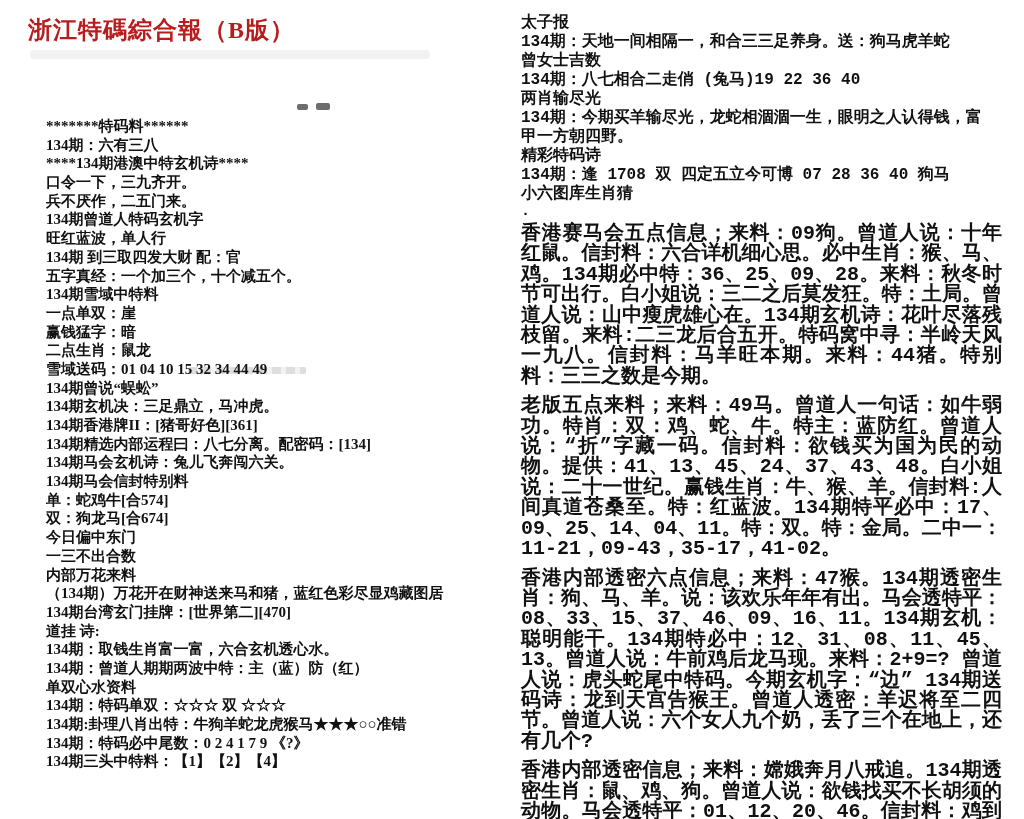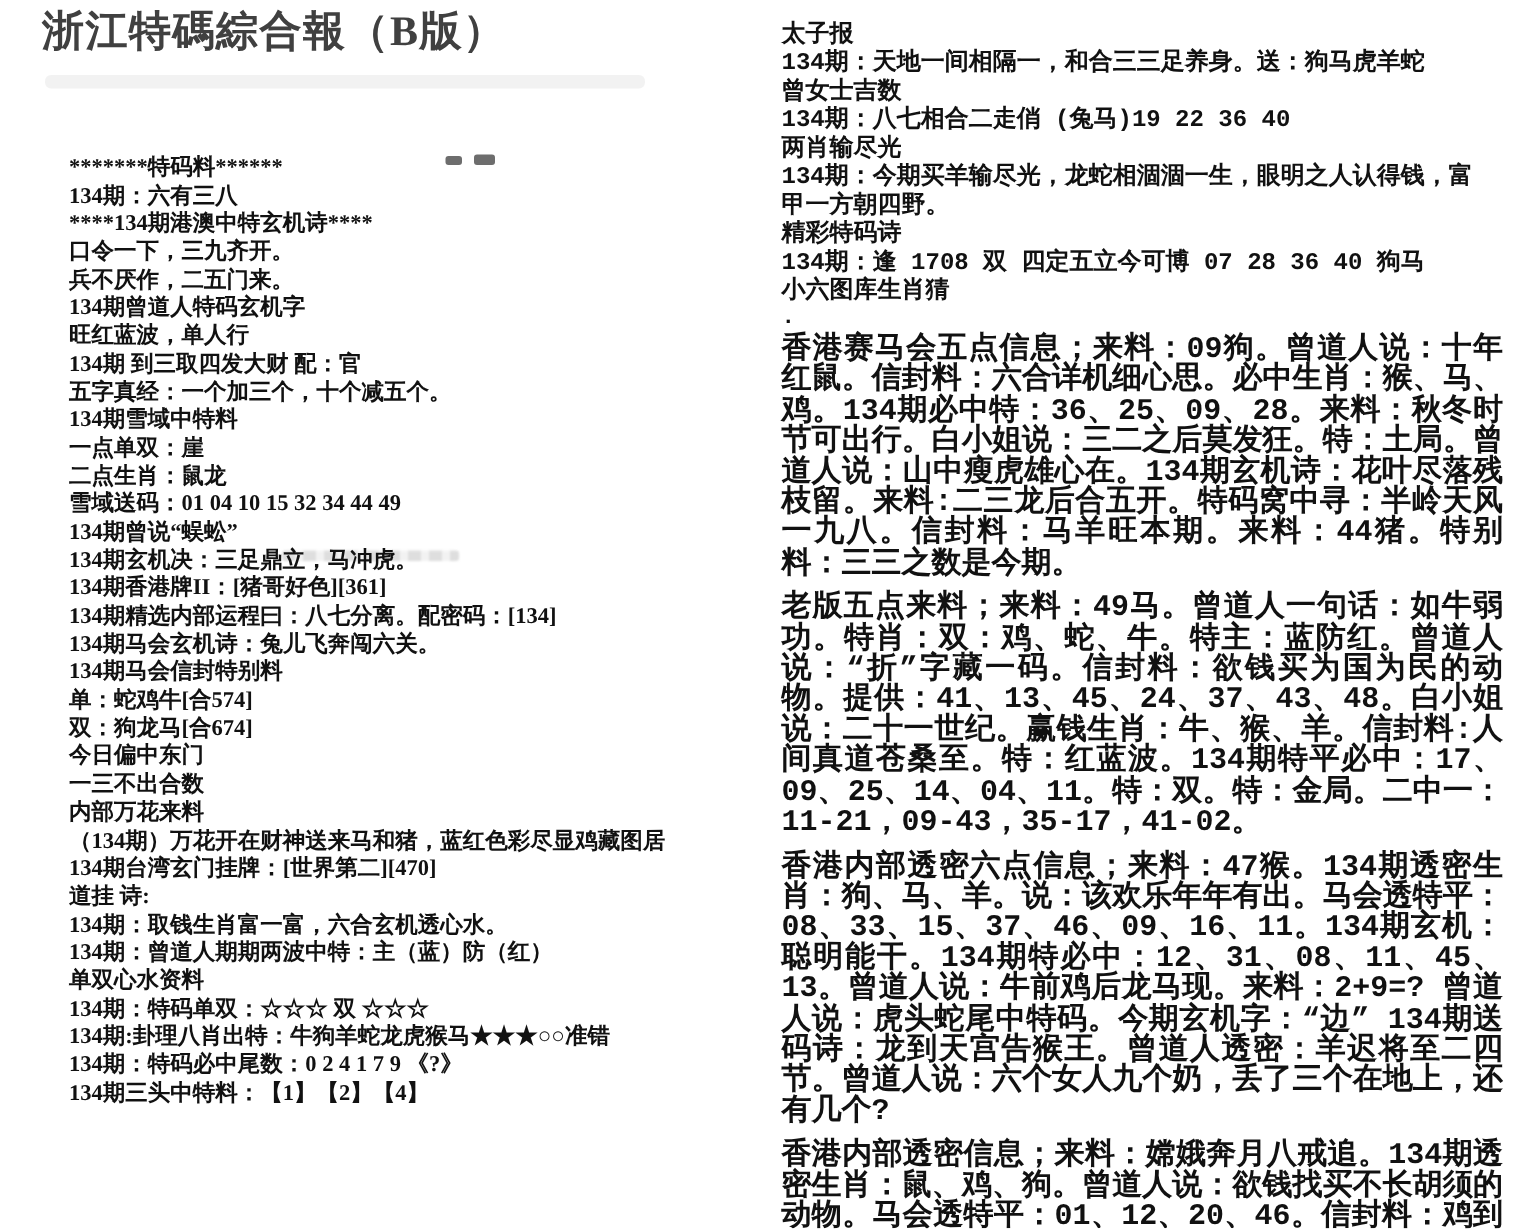--- a/index.html
+++ b/index.html
@@ -4,29 +4,29 @@
 <style>
   html,body{margin:0;padding:0;background:#ffffff;}
   .page{
     position:relative;width:1024px;height:819px;background:#ffffff;
     color:#111111;overflow:hidden;
     font-family:"Liberation Serif","DejaVu Serif",serif;
     font-weight:bold;
     -webkit-font-smoothing:antialiased;
   }
   .title{
-    position:absolute;left:28px;top:2px;
-    font-size:28px;letter-spacing:1px;white-space:nowrap;color:#404040;
+    position:absolute;left:28px;top:14px;
+    font-size:24px;letter-spacing:1px;white-space:nowrap;color:#b91c1c;
   }
   .title-shadow{
     position:absolute;left:30px;top:50px;width:400px;height:9px;
     background:#ededed;opacity:.7;border-radius:4px;
   }
   .leftcol{
-    position:absolute;left:46px;top:103px;width:440px;
+    position:absolute;left:46px;top:117px;width:440px;
     font-size:15px;
   }
   .leftcol .line{height:18.7px;line-height:18.7px;white-space:nowrap;}
   .rightcol{
     position:absolute;left:521px;top:14px;width:497px;
     font-size:16px;
     font-family:Liberation Mono, monospace;
   }
   .rightcol .line{height:19px;line-height:19px;white-space:nowrap;}
   .stray{height:20px;line-height:16px;font-size:15px;}
@@ -61,20 +61,21 @@
       <div class="line">134期：六有三八</div>
       <div class="line">****134期港澳中特玄机诗****</div>
       <div class="line">口令一下，三九齐开。</div>
       <div class="line">兵不厌作，二五门来。</div>
       <div class="line">134期曾道人特码玄机字</div>
       <div class="line">旺红蓝波，单人行</div>
       <div class="line">134期 到三取四发大财 配：官</div>
       <div class="line">五字真经：一个加三个，十个减五个。</div>
       <div class="line">134期雪域中特料</div>
       <div class="line">一点单双：崖</div>
+      <div class="line">赢钱猛字：暗</div>
       <div class="line">二点生肖：鼠龙</div>
       <div class="line">雪域送码：01 04 10 15 32 34 44 49</div>
       <div class="line">134期曾说“蜈蚣”</div>
       <div class="line">134期玄机决：三足鼎立，马冲虎。</div>
       <div class="line">134期香港牌II：[猪哥好色][361]</div>
       <div class="line">134期精选内部运程曰：八七分离。配密码：[134]</div>
       <div class="line">134期马会玄机诗：兔儿飞奔闯六关。</div>
       <div class="line">134期马会信封特别料</div>
       <div class="line">单：蛇鸡牛[合574]</div>
       <div class="line">双：狗龙马[合674]</div>

